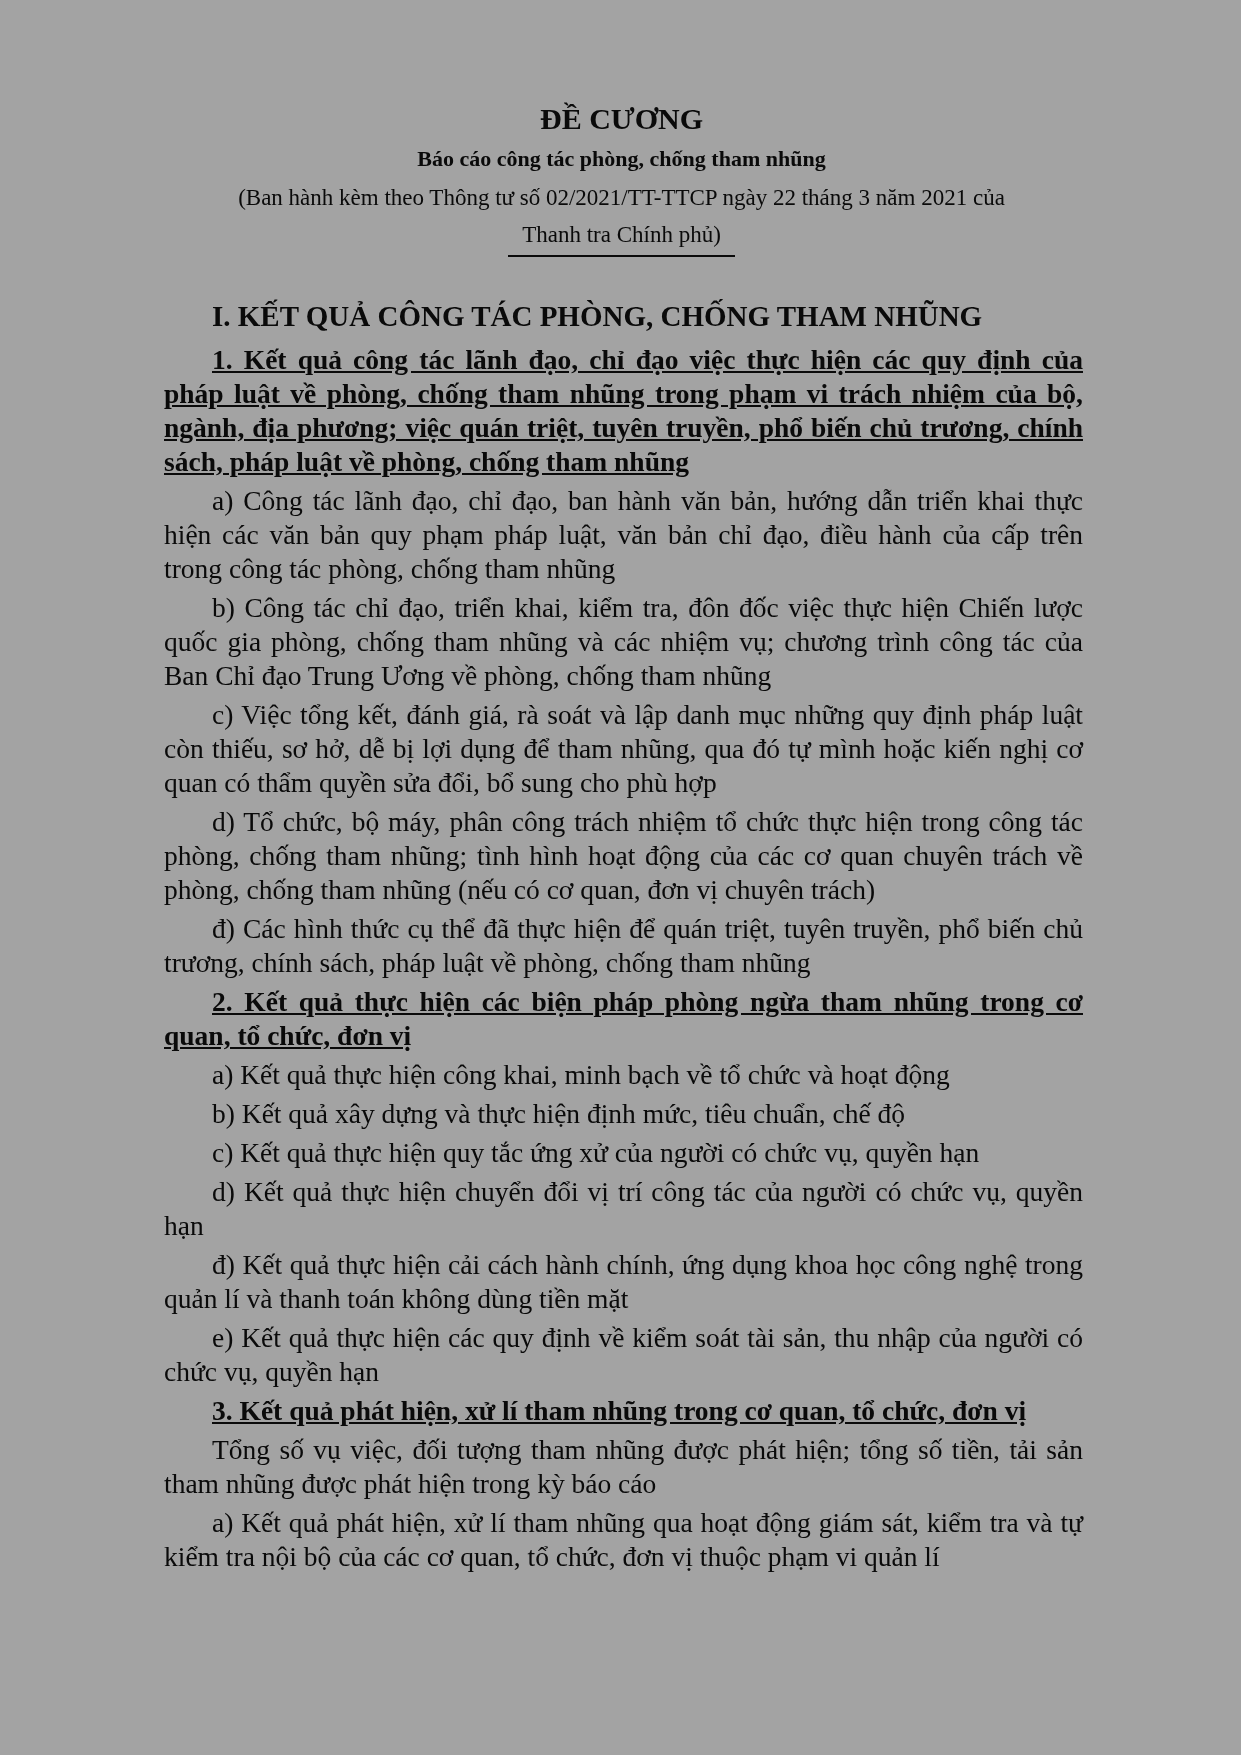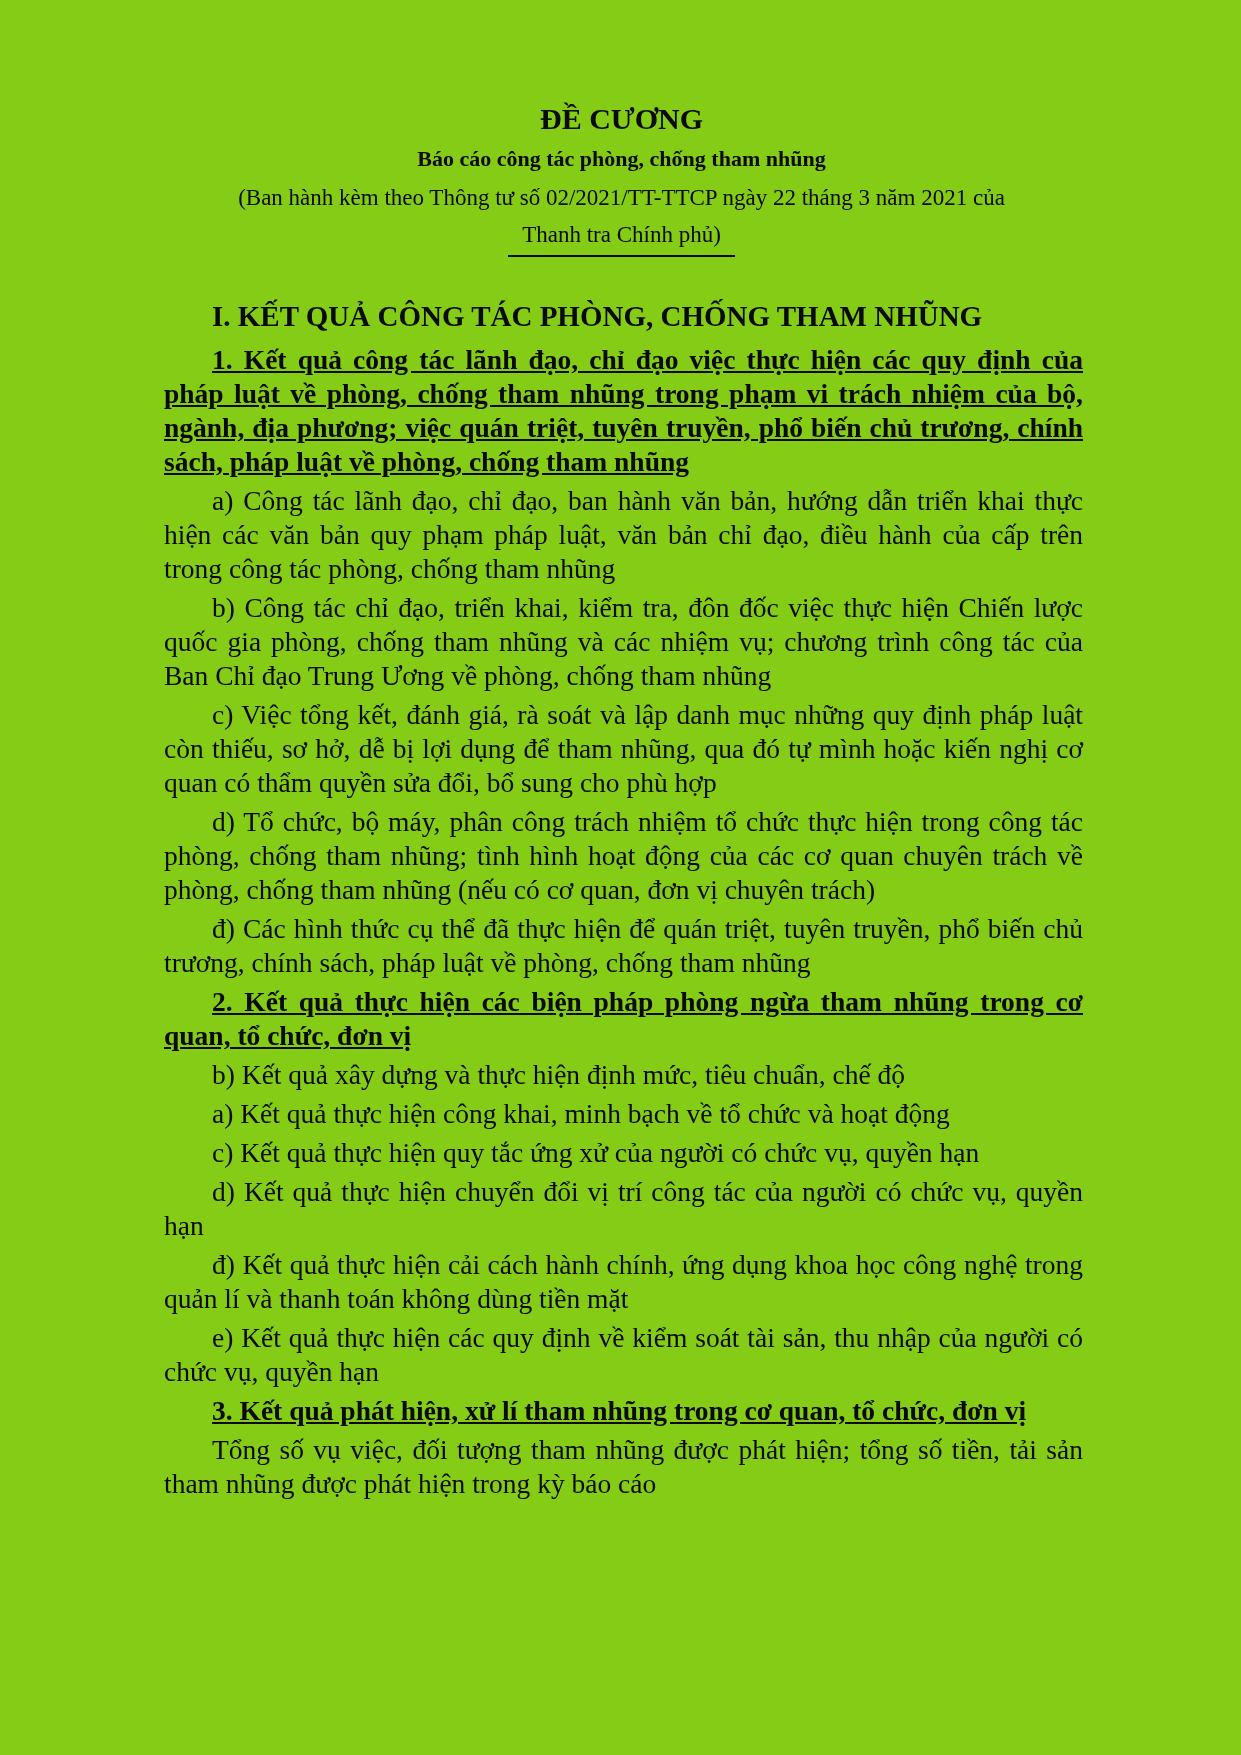--- a/index.html
+++ b/index.html
@@ -12,21 +12,21 @@
     height: 1755px;
     font-family: "Liberation Serif", "DejaVu Serif", serif;
     color: #0a0a0a;
     overflow: hidden;
   }
   .page {
     box-sizing: border-box;
     width: 1241px;
     height: 1755px;
     padding: 98px 158px 0 160px;
-    background: #84cc16;
+    background: #a3a3a3;
   }
   
   .doc-header {
     text-align: center;
   }
   .doc-title {
     font-weight: bold;
     font-size: 30px;
     line-height: 41px;
     margin: 0;
@@ -84,23 +84,24 @@
 
   <div class="doc-body">
     <p class="section-heading">I. KẾT QUẢ CÔNG TÁC PHÒNG, CHỐNG THAM NHŨNG</p>
     <p class="num-heading">1. Kết quả công tác lãnh đạo, chỉ đạo việc thực hiện các quy định của pháp luật về phòng, chống tham nhũng trong phạm vi trách nhiệm của bộ, ngành, địa phương; việc quán triệt, tuyên truyền, phổ biến chủ trương, chính sách, pháp luật về phòng, chống tham nhũng</p>
     <p>a) Công tác lãnh đạo, chỉ đạo, ban hành văn bản, hướng dẫn triển khai thực hiện các văn bản quy phạm pháp luật, văn bản chỉ đạo, điều hành của cấp trên trong công tác phòng, chống tham nhũng</p>
     <p>b) Công tác chỉ đạo, triển khai, kiểm tra, đôn đốc việc thực hiện Chiến lược quốc gia phòng, chống tham nhũng và các nhiệm vụ; chương trình công tác của Ban Chỉ đạo Trung Ương về phòng, chống tham nhũng</p>
     <p>c) Việc tổng kết, đánh giá, rà soát và lập danh mục những quy định pháp luật còn thiếu, sơ hở, dễ bị lợi dụng để tham nhũng, qua đó tự mình hoặc kiến nghị cơ quan có thẩm quyền sửa đổi, bổ sung cho phù hợp</p>
     <p>d) Tổ chức, bộ máy, phân công trách nhiệm tổ chức thực hiện trong công tác phòng, chống tham nhũng; tình hình hoạt động của các cơ quan chuyên trách về phòng, chống tham nhũng (nếu có cơ quan, đơn vị chuyên trách)</p>
     <p>đ) Các hình thức cụ thể đã thực hiện để quán triệt, tuyên truyền, phổ biến chủ trương, chính sách, pháp luật về phòng, chống tham nhũng</p>
     <p class="num-heading">2. Kết quả thực hiện các biện pháp phòng ngừa tham nhũng trong cơ quan, tổ chức, đơn vị</p>
+    <p>a) Kết quả thực hiện công khai, minh bạch về tổ chức và hoạt động</p>
     <p>b) Kết quả xây dựng và thực hiện định mức, tiêu chuẩn, chế độ</p>
-    <p>a) Kết quả thực hiện công khai, minh bạch về tổ chức và hoạt động</p>
     <p>c) Kết quả thực hiện quy tắc ứng xử của người có chức vụ, quyền hạn</p>
     <p>d) Kết quả thực hiện chuyển đổi vị trí công tác của người có chức vụ, quyền hạn</p>
     <p>đ) Kết quả thực hiện cải cách hành chính, ứng dụng khoa học công nghệ trong quản lí và thanh toán không dùng tiền mặt</p>
     <p>e) Kết quả thực hiện các quy định về kiểm soát tài sản, thu nhập của người có chức vụ, quyền hạn</p>
     <p class="num-heading">3. Kết quả phát hiện, xử lí tham nhũng trong cơ quan, tổ chức, đơn vị</p>
     <p>Tổng số vụ việc, đối tượng tham nhũng được phát hiện; tổng số tiền, tải sản tham nhũng được phát hiện trong kỳ báo cáo</p>
+    <p>a) Kết quả phát hiện, xử lí tham nhũng qua hoạt động giám sát, kiểm tra và tự kiểm tra nội bộ của các cơ quan, tổ chức, đơn vị thuộc phạm vi quản lí</p>
   </div>
 
 </div>
 
 </body></html>

